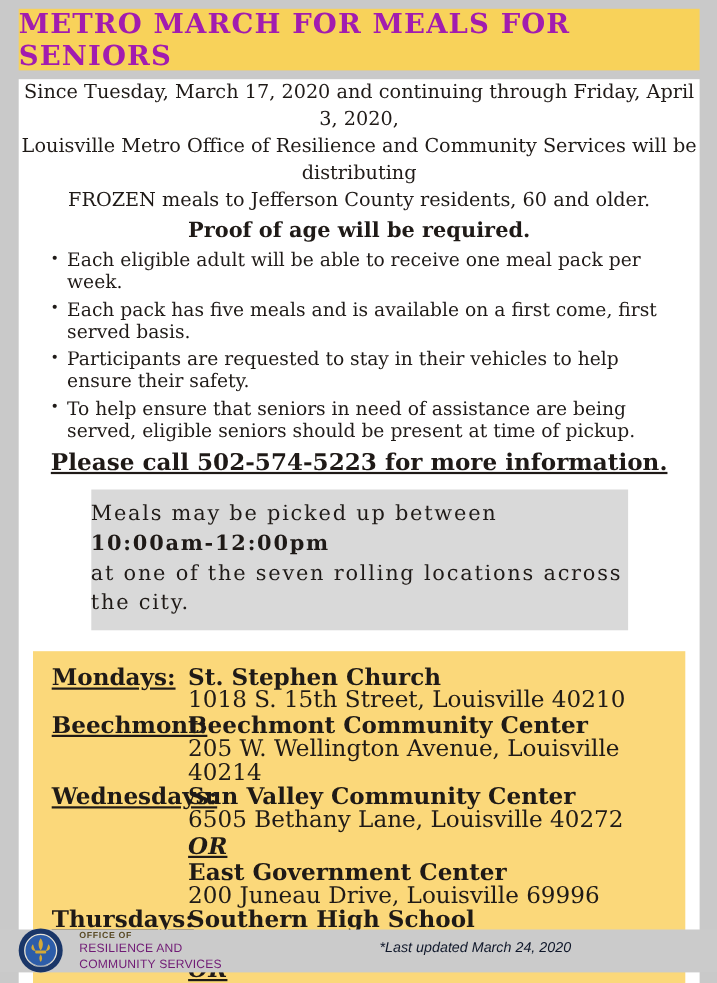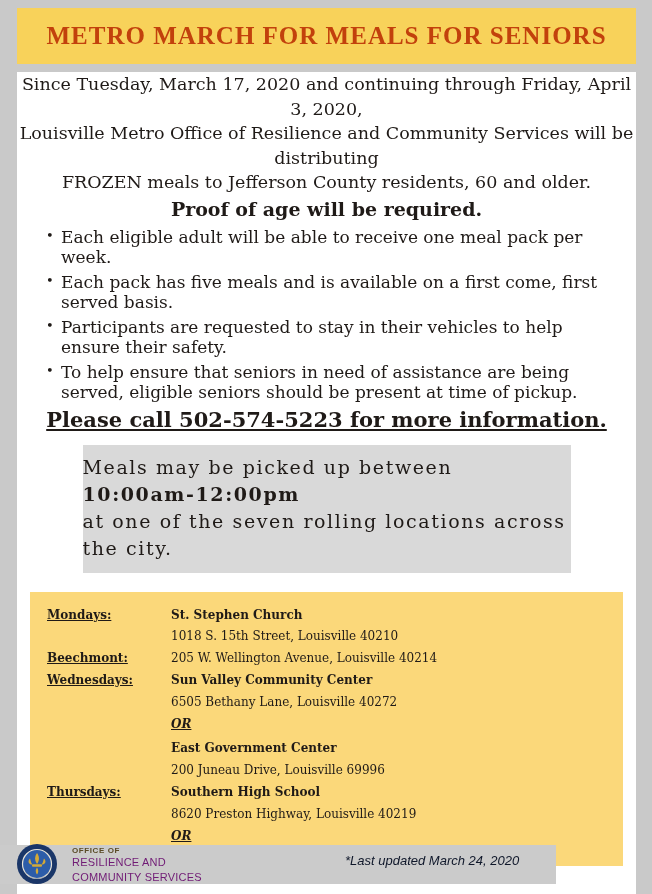--- a/index.html
+++ b/index.html
@@ -2,50 +2,50 @@
 <html><head>
 <meta charset="utf-8">
 <style>
   html,body{margin:0;padding:0;}
   body{background:#c9c9c9;font-family:"DejaVu Serif","Liberation Serif",serif;color:#1f1a17;}
   .canvas{position:relative;width:652px;height:894px;background:#c9c9c9;overflow:hidden;margin:0 auto;}
 
   
   .header-band{position:absolute;left:17px;top:8px;width:619px;height:56px;background:#f8d25a;
     display:flex;align-items:center;justify-content:center;}
-  .header-band h1{margin:0;font-size:25px;font-weight:bold;letter-spacing:1px;color:#c2410c;font-family:Liberation Serif, serif;}
+  .header-band h1{margin:0;font-size:25px;font-weight:bold;letter-spacing:1px;color:#a21caf;}
 
   
   .page{position:absolute;left:17px;top:72px;width:619px;height:822px;background:#ffffff;}
 
   .intro{text-align:center;font-size:17.5px;line-height:24.5px;}
   .intro span{display:block;}
   .proof{margin-top:3px;text-align:center;font-size:19px;font-weight:bold;}
 
   ul.bullets{margin:7px 0 0 0;padding:0 20px 0 44px;list-style:none;font-size:17px;line-height:20px;}
   ul.bullets li{position:relative;margin-bottom:5px;}
   ul.bullets li .dot{position:absolute;left:-15px;top:-1px;font-size:13px;}
 
   .call-line{margin-top:5px;text-align:center;font-size:21px;font-weight:bold;text-decoration:underline;}
 
   .pickup-box{width:488px;margin:13px auto 0 auto;background:#d9d9d9;text-align:left;
     padding:9px 0 11px 0;font-size:19px;line-height:27px;letter-spacing:1.6px;}
   .pickup-box .bold{font-weight:bold;display:block;}
   .pickup-box span{display:block;}
 
   .schedule-box{margin:19px 0 0 13px;width:593px;background:#fbd87a;padding:13px 0 16px 0;box-sizing:border-box;}
-  .sched-row{display:grid;grid-template-columns:124px auto;padding-left:17px;font-size:12px;line-height:21.8px;}
+  .sched-row{display:grid;grid-template-columns:124px auto;padding-left:17px;font-size:21px;line-height:21.8px;}
   .sched-day{font-weight:bold;text-decoration:underline;}
   .loc-name{font-weight:bold;}
   .loc-addr{font-weight:normal;}
   .or-label{font-weight:bold;font-style:italic;text-decoration:underline;margin:1px 0 2px 0;}
   .entry2{margin-top:2px;}
 
   
-  .footer-band{position:absolute;left:0;top:845px;width:556px;height:39px;background:#cbcbcb;
+  .footer-band{position:absolute;left:0;top:845px;width:652px;height:39px;background:#cbcbcb;
     font-family:"Liberation Sans",sans-serif;}
   .seal{position:absolute;left:16px;top:-2px;width:42px;height:42px;}
   .org{position:absolute;left:72px;top:1px;}
   .org .office-of{font-size:8px;font-weight:bold;letter-spacing:0.6px;color:#5a4b26;}
   .org .org-line{font-size:11px;line-height:14.5px;color:#701a75;letter-spacing:0.2px;}
   .updated{position:absolute;left:345px;top:8px;font-size:13px;font-style:italic;color:#0f172a;}
 </style>
 </head>
 <body>
 
@@ -85,20 +85,21 @@
         <div class="sched-day">Mondays:</div>
         <div>
           <div class="loc-name">St. Stephen Church</div>
           <div class="loc-addr">1018 S. 15th Street, Louisville 40210</div>
         </div>
       </div>
 
       <div class="sched-row">
         <div class="sched-day">Beechmont:</div>
         <div>
+          <div class="loc-name">Beechmont Community Center</div>
           <div class="loc-addr">205 W. Wellington Avenue, Louisville 40214</div>
         </div>
       </div>
 
       <div class="sched-row">
         <div class="sched-day">Wednesdays:</div>
         <div>
           <div class="loc-name">Sun Valley Community Center</div>
           <div class="loc-addr">6505 Bethany Lane, Louisville 40272</div>
           <div class="or-label">OR</div>

